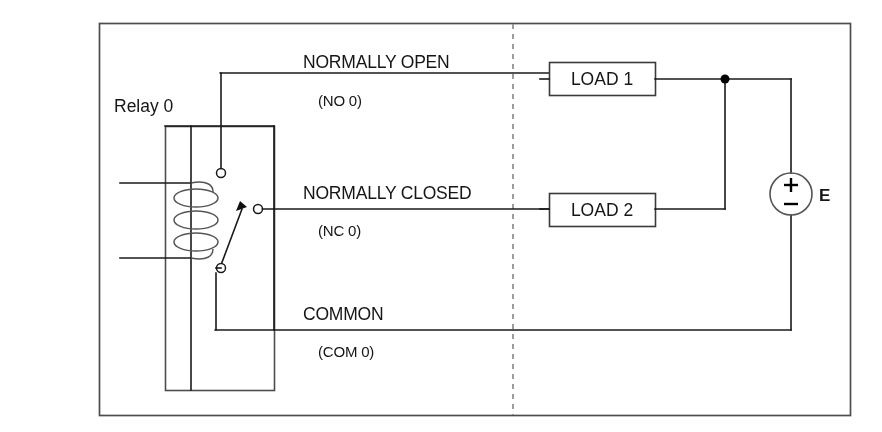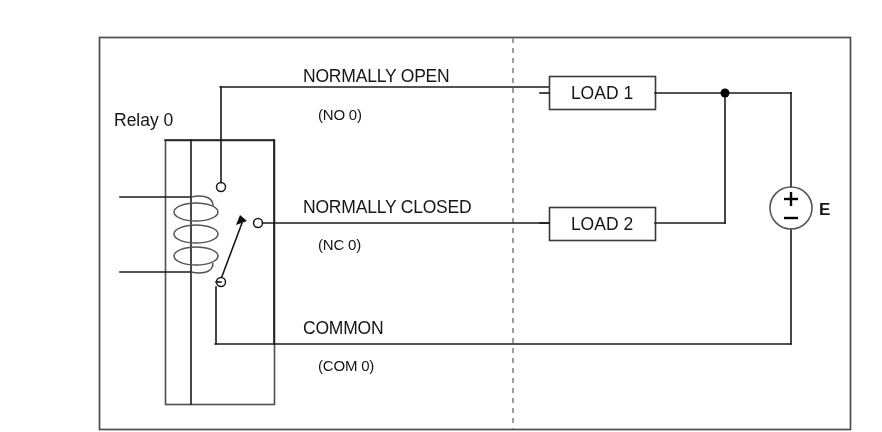--- a/index.html
+++ b/index.html
@@ -10,21 +10,21 @@
   body {
     width: 882px;
     height: 432px;
     font-family: "Liberation Sans", sans-serif;
     overflow: hidden;
     position: relative;
   }
   #diagram-root {
     position: absolute;
     left: 0;
-    top: 16px;
+    top: 2px;
     width: 882px;
     height: 308px;
   }
   svg#circuit {
     display: block;
     width: 882px;
     height: 432px;
   }
   .wire {
     stroke: #1a1a1a;

